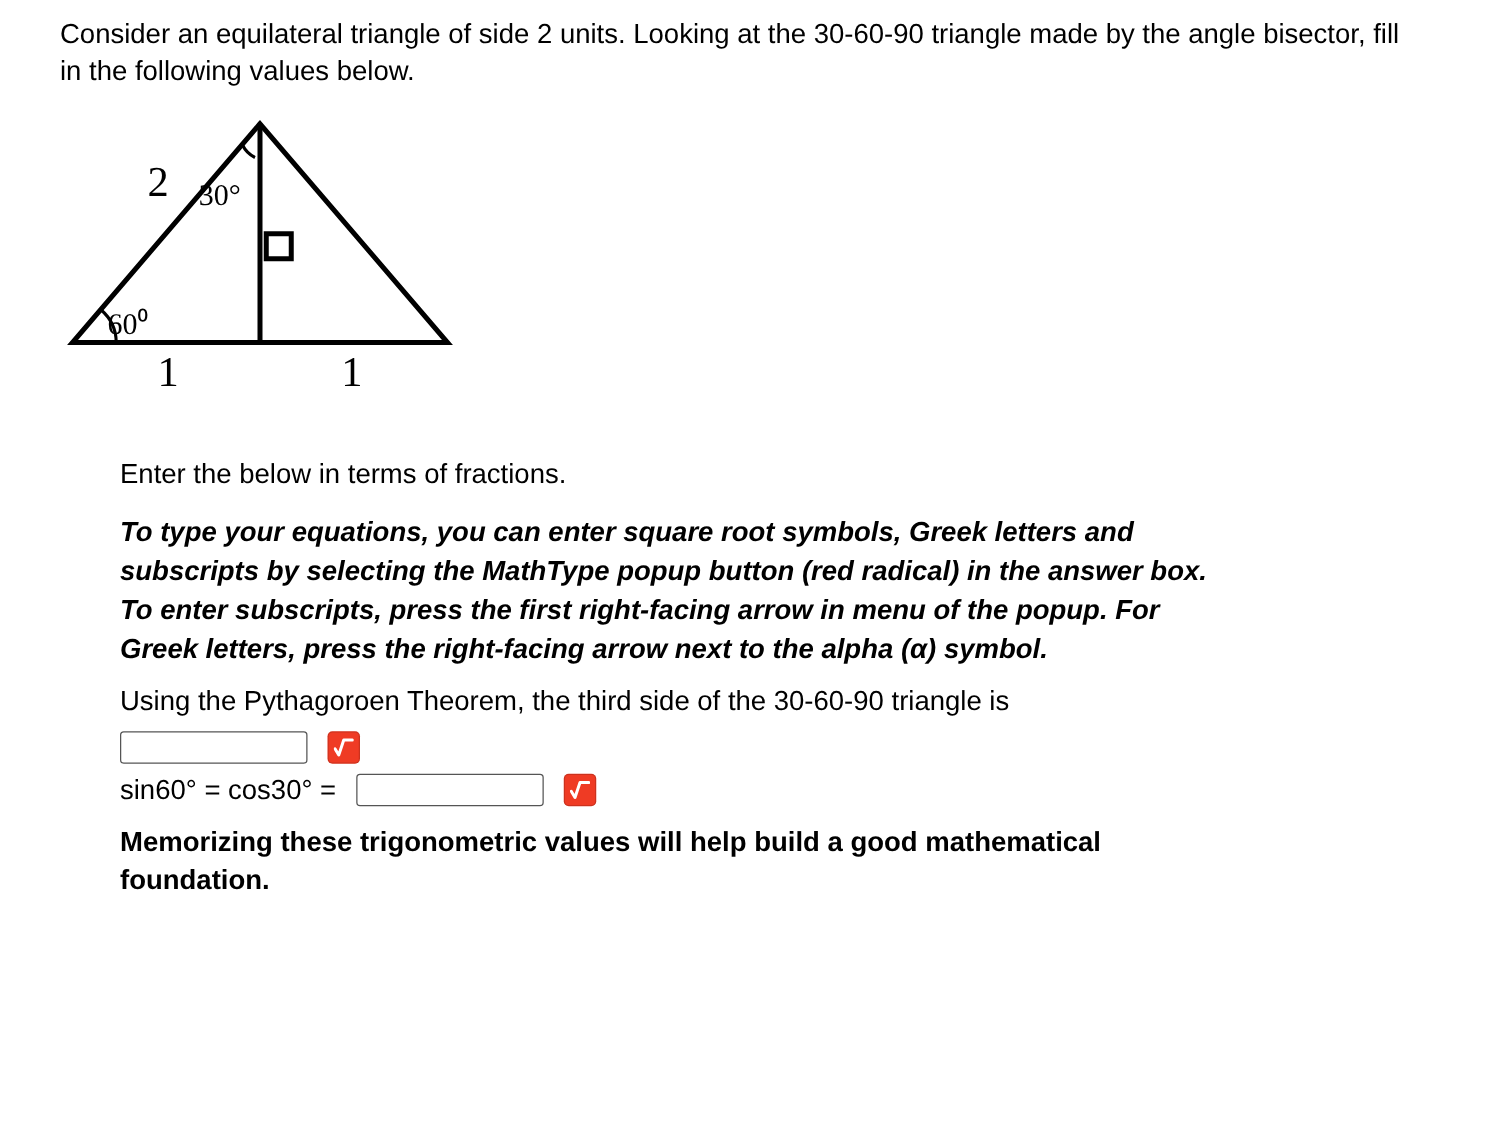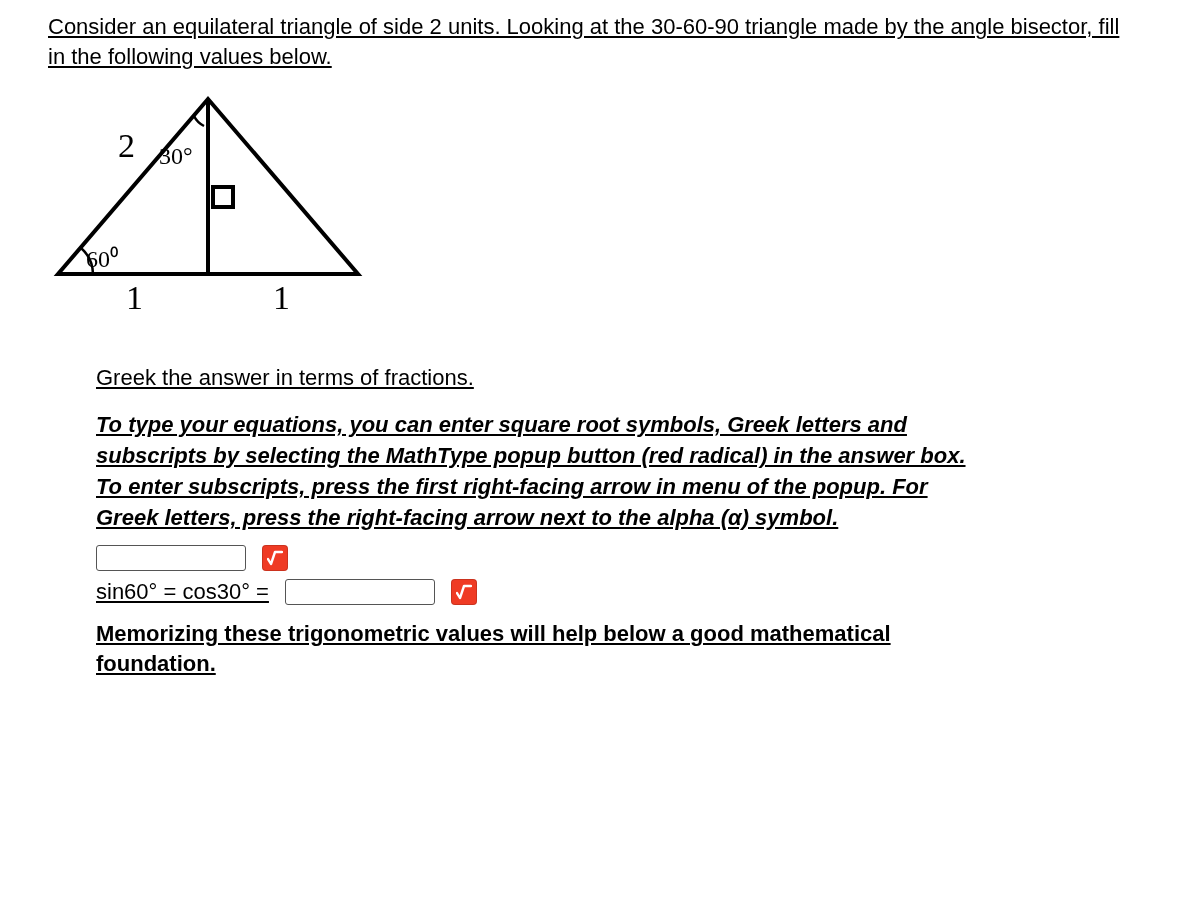--- a/index.html
+++ b/index.html
@@ -6,21 +6,20 @@
     margin: 0;
     padding: 0;
     background: #fff;
     font-family: Arial, Helvetica, sans-serif;
     color: #000;
   }
   .page {
     width: 1200px;
     box-sizing: border-box;
     padding: 12px 63px 40px 48px;
-    text-decoration: underline;
   }
   .intro {
     font-size: 22px;
     line-height: 1.35;
     margin: 0 0 8px 0;
   }
   .diagram-wrap {
     margin: 4px 0 30px 0;
   }
   .content {
@@ -106,24 +105,25 @@
 
       <text x="38" y="188" font-family="Georgia, 'Times New Roman', serif" font-size="24">60⁰</text>
 
       <text x="78" y="230" font-family="Georgia, 'Times New Roman', serif" font-size="34">1</text>
       <text x="225" y="230" font-family="Georgia, 'Times New Roman', serif" font-size="34">1</text>
     </svg>
   </div>
 
   <div class="content">
 
-    <p class="line">Greek the answer in terms of fractions.</p>
+    <p class="line">Enter the below in terms of fractions.</p>
 
     <p class="instr">To type your equations, you can enter square root symbols, Greek letters and subscripts by selecting the MathType popup button (red radical) in the answer box. To enter subscripts, press the first right-facing arrow in menu of the popup. For Greek letters, press the right-facing arrow next to the alpha (α) symbol.</p>
 
+    <p class="using">Using the Pythagoroen Theorem, the third side of the 30-60-90 triangle is</p>
 
     <div class="row">
       <input class="answer" type="text" style="">
       <span class="math-btn">
         <svg width="16" height="16" viewBox="0 0 16 16">
           <path d="M1 9 L4 14 L8 2 L15 2" fill="none" stroke="#fff" stroke-width="2.4" stroke-linecap="round" stroke-linejoin="round"></path>
         </svg>
       </span>
     </div>
 
@@ -132,16 +132,16 @@
       <input class="answer" type="text" style="">
       <span class="math-btn">
         <svg width="16" height="16" viewBox="0 0 16 16">
           <path d="M1 9 L4 14 L8 2 L15 2" fill="none" stroke="#fff" stroke-width="2.4" stroke-linecap="round" stroke-linejoin="round"></path>
         </svg>
       </span>
     </div>
 
 
 
-    <p class="memo">Memorizing these trigonometric values will help below a good mathematical foundation.</p>
+    <p class="memo">Memorizing these trigonometric values will help build a good mathematical foundation.</p>
 
   </div>
 </div>
 
 </body></html>

